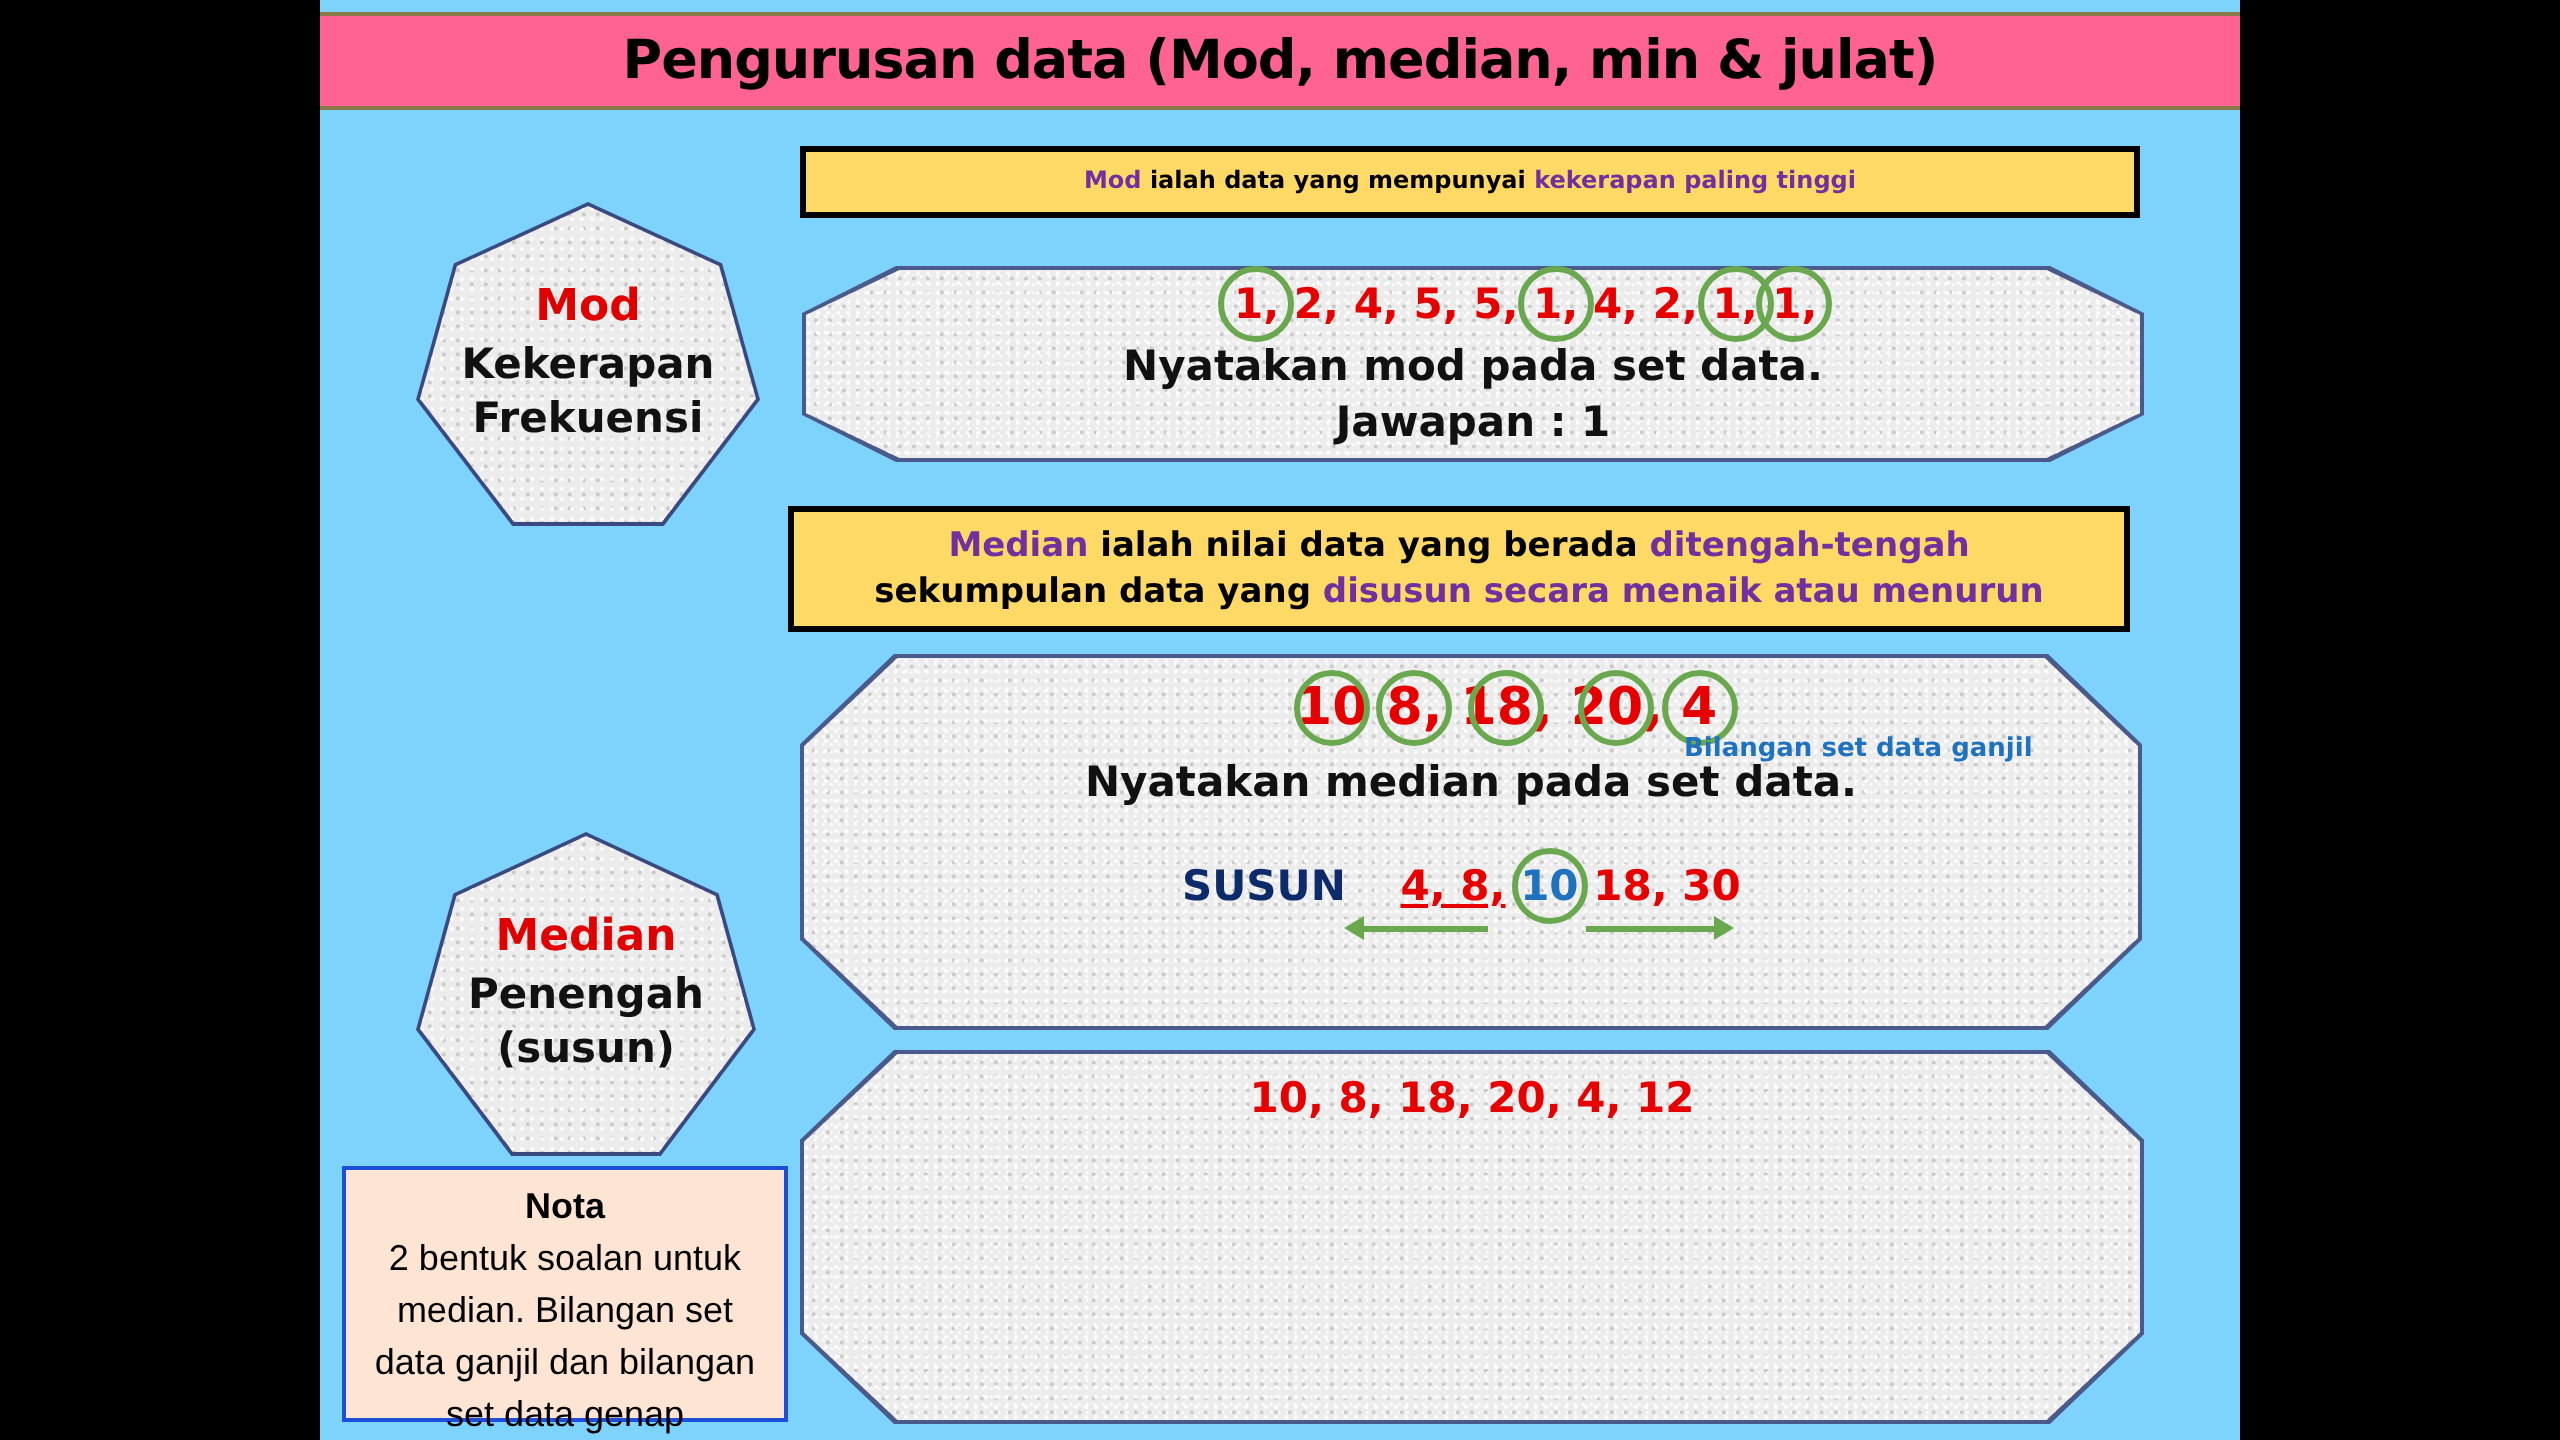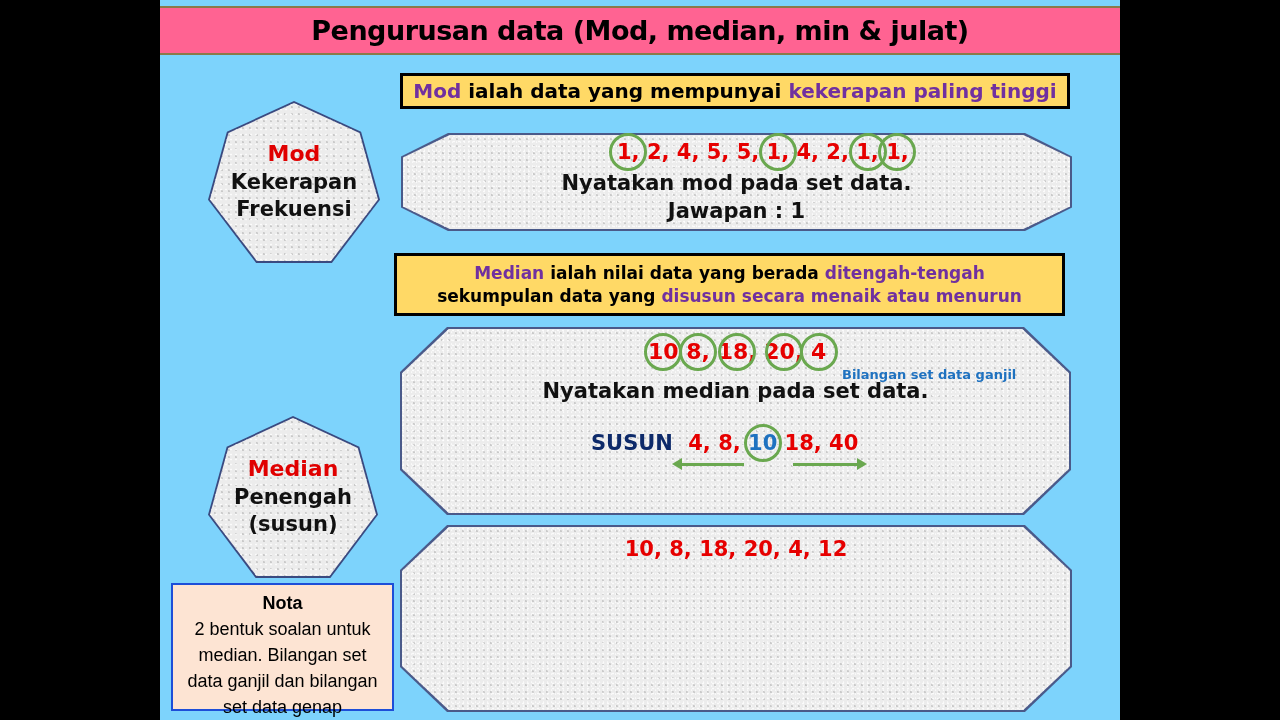--- a/index.html
+++ b/index.html
@@ -21,21 +21,21 @@
       font-family: "DejaVu Sans", sans-serif; font-weight: bold;
       font-size: 27px; color: #000; letter-spacing: -0.5px;
     }
 
     .def-box {
       position: absolute; background: #ffd966; border: 3px solid #000;
       display: flex; flex-direction: column; align-items: center; justify-content: center;
       font-family: "DejaVu Sans", sans-serif; font-weight: bold; color: #000;
       text-align: center; line-height: 1.3;
     }
-    .def-mod { left: 240px; top: 73px; width: 670px; height: 36px; font-size: 20px; }
+    .def-mod { left: 240px; top: 73px; width: 670px; height: 36px; font-size: 12px; }
     .def-median { left: 234px; top: 253px; width: 671px; height: 63px; font-size: 17px; }
     .purple { color: #7030a0; }
 
     .oct {
       position: absolute;
       clip-path: polygon(7% 0, 93% 0, 100% 24%, 100% 76%, 93% 100%, 7% 100%, 0 76%, 0 24%);
       background: #4a5a8a;
     }
     .oct-inner {
       position: absolute; inset: 2px;
@@ -163,34 +163,34 @@
     <div class="hept-inner"></div>
     <div class="hept-content">
       <div class="hept-title">Median</div>
       <div class="hept-sub">Penengah</div>
       <div class="hept-sub">(susun)</div>
     </div>
   </div>
 
   <div class="oct panel-median">
     <div class="oct-inner"></div>
-    <div class="row red" style="left:248px; top:12px; font-size:22px;">
+    <div class="row red" style="left:248px; top:12px; font-size:26px;">
       <span class="circled">10</span>
       <span class="circled">8,</span>
       <span class="circled">18,</span>
       <span class="circled">20,</span>
       <span class="circled">4</span>
     </div>
     <div class="row blue" style="left:442px; top:18px; font-size:13px;margin-top:22px;">Bilangan set data ganjil</div>
     <div class="row black" style="left:0; width:100%; text-align:center; top:52px; font-size:21px;">Nyatakan median pada set data.</div>
     <div class="row" style="left:191px; top:104px; font-size:21px;">
       <span class="navy">SUSUN</span>
-      <span class="red" style="margin-left:8px;">4, 8,</span>
+      <span class="red" style="margin-left:20px;text-decoration:underline;">4, 8,</span>
       <span class="blue circled">10</span>
-      <span class="red">18, 40</span>
+      <span class="red">18, 30</span>
     </div>
     <div class="arrow left" style="left:280px; top:136px; width:64px;"></div>
     <div class="arrow right" style="left:393px; top:136px; width:66px;"></div>
   </div>
 
   <div class="oct panel-even">
     <div class="oct-inner"></div>
     <div class="row red" style="left:0; width:100%; text-align:center; top:12px; font-size:21px;">10, 8, 18, 20, 4, 12</div>
   </div>
 

